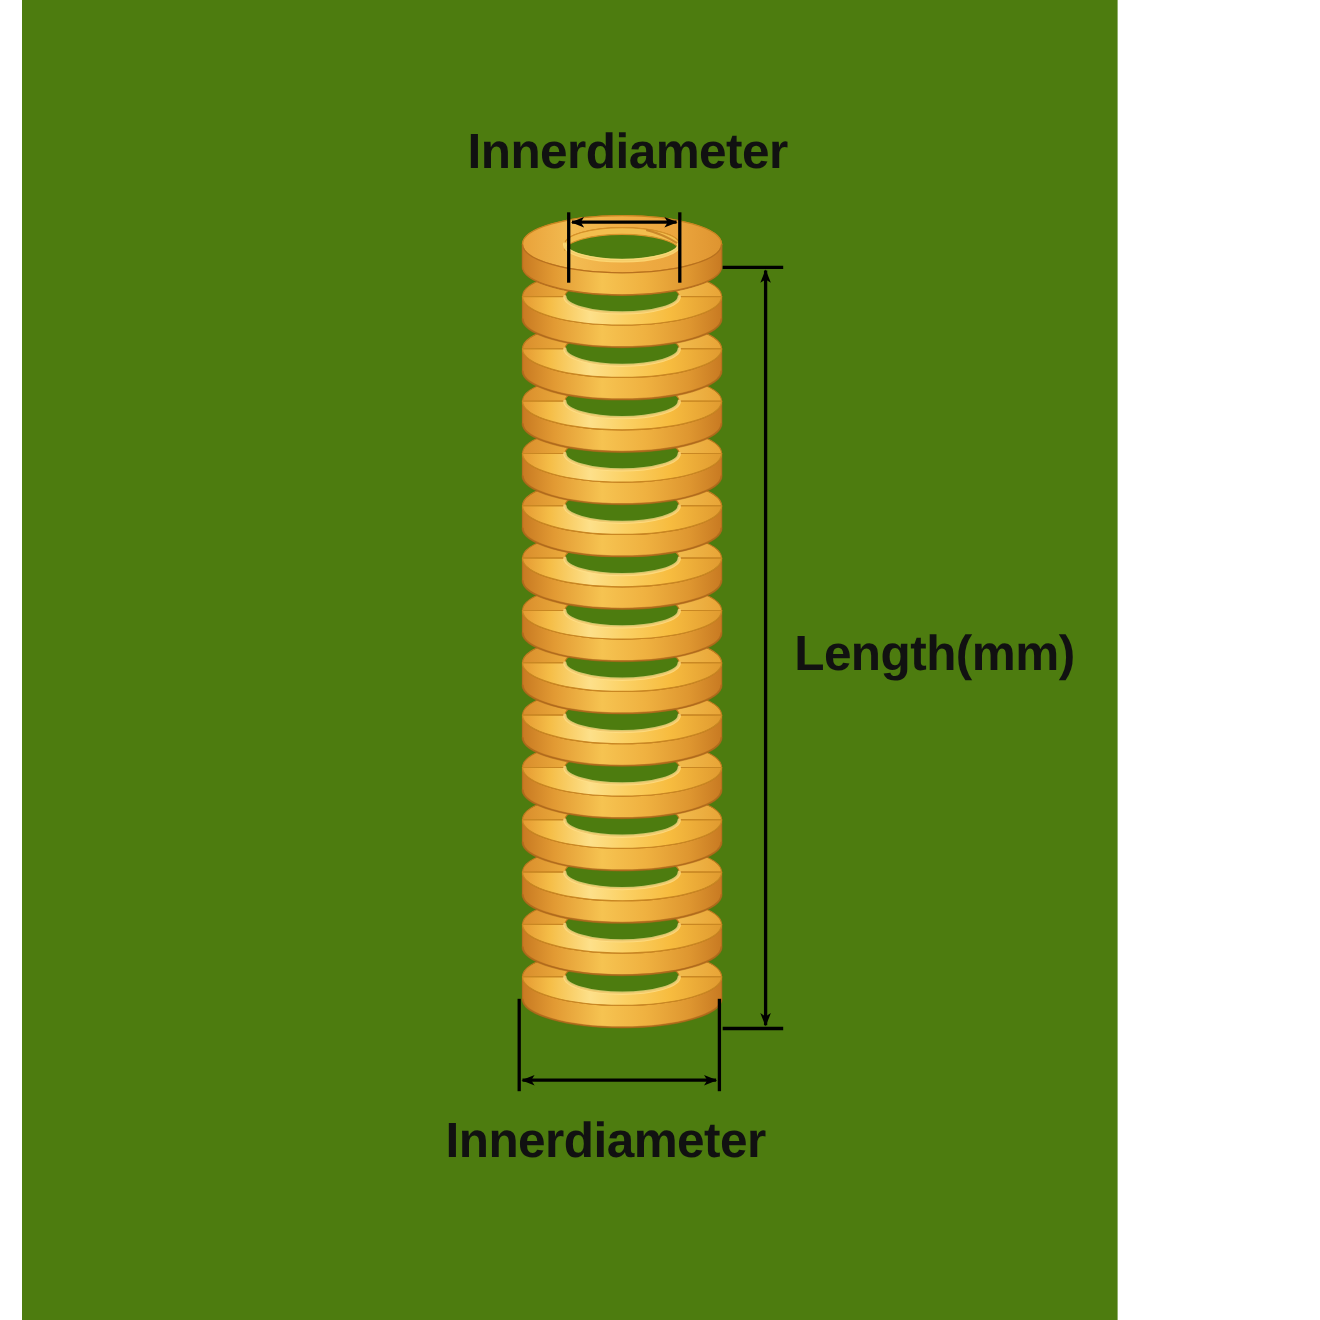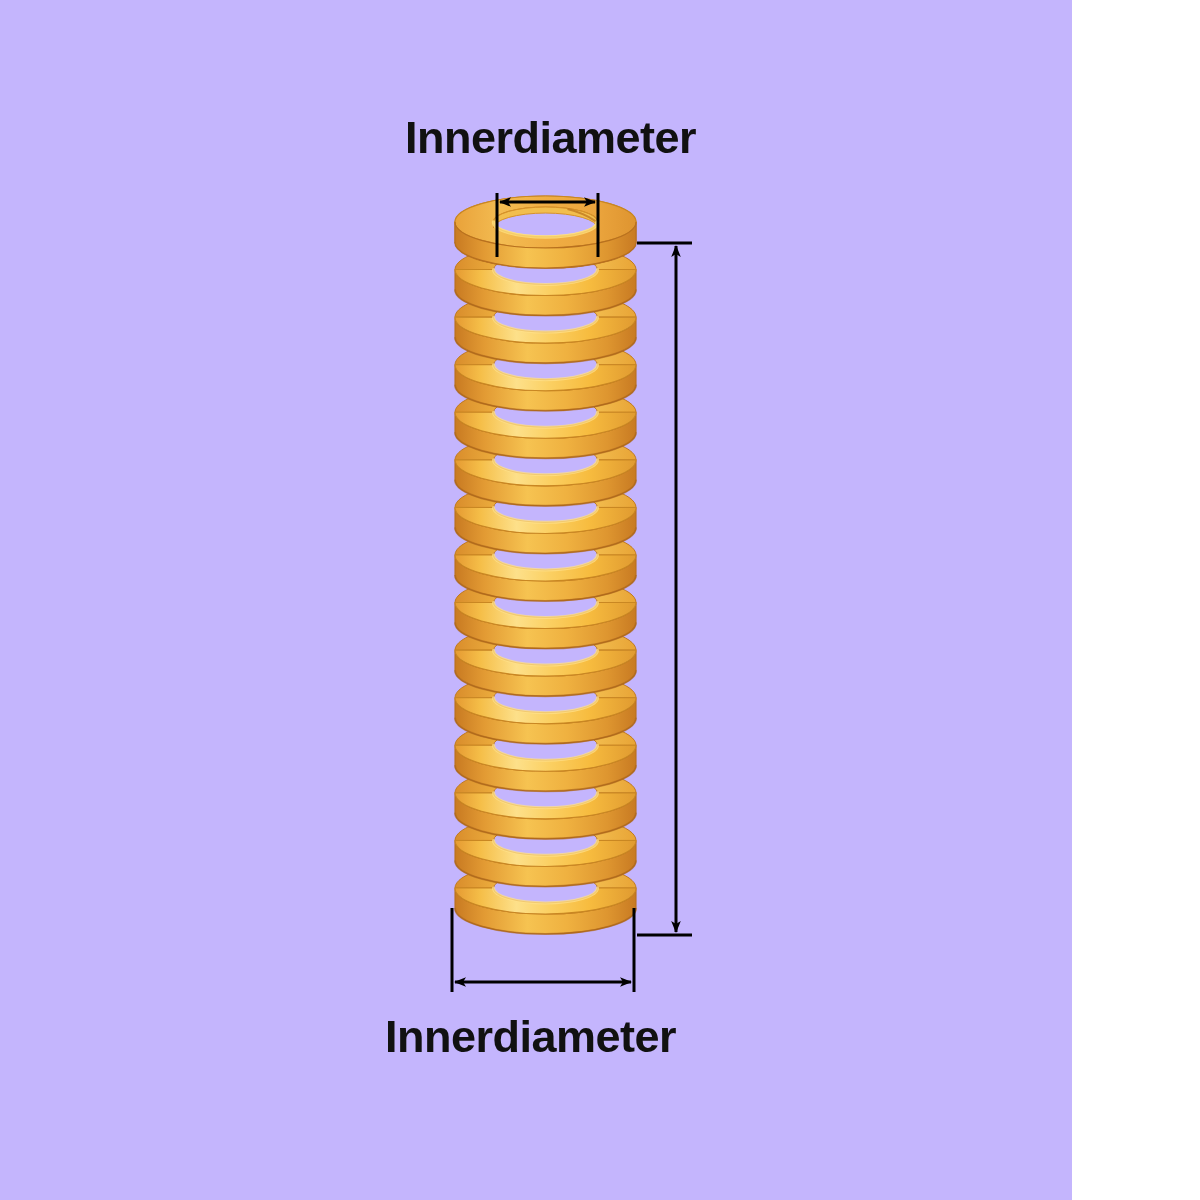--- a/index.html
+++ b/index.html
@@ -8,23 +8,24 @@
     background: #ffffff;
   }
   body {
     width: 1200px;
     height: 1200px;
     font-family: "Liberation Sans", sans-serif;
     overflow: hidden;
   }
   #stage {
     position: relative;
-    width: 1072px;
+    width: 996px;
     height: 1200px;
-    background: #c4b5fd;
+    background: #4d7c0f;
+    margin-left: 20px;
   }
   .label {
     position: absolute;
     color: #111111;
     font-family: "Liberation Sans", sans-serif;
     font-weight: 700;
     white-space: nowrap;
     letter-spacing: -0.5px;
   }
   #label-inner {
@@ -410,16 +411,17 @@
         <line x1="452" y1="908" x2="452" y2="992" stroke-width="3"></line>
         <line x1="634" y1="908" x2="634" y2="992" stroke-width="3"></line>
         <line x1="455" y1="982" x2="631" y2="982" stroke-width="3" marker-start="url(#arrowStart)" marker-end="url(#arrowEnd)"></line>
       </g>
 
     </g>
   </svg>
 
   <div class="label" id="label-inner">Innerdiameter</div>
 
+  <div class="label" id="label-length">Length(mm)</div>
 
   <div class="label" id="label-outer">Innerdiameter</div>
 
 </div>
 
 </body></html>

